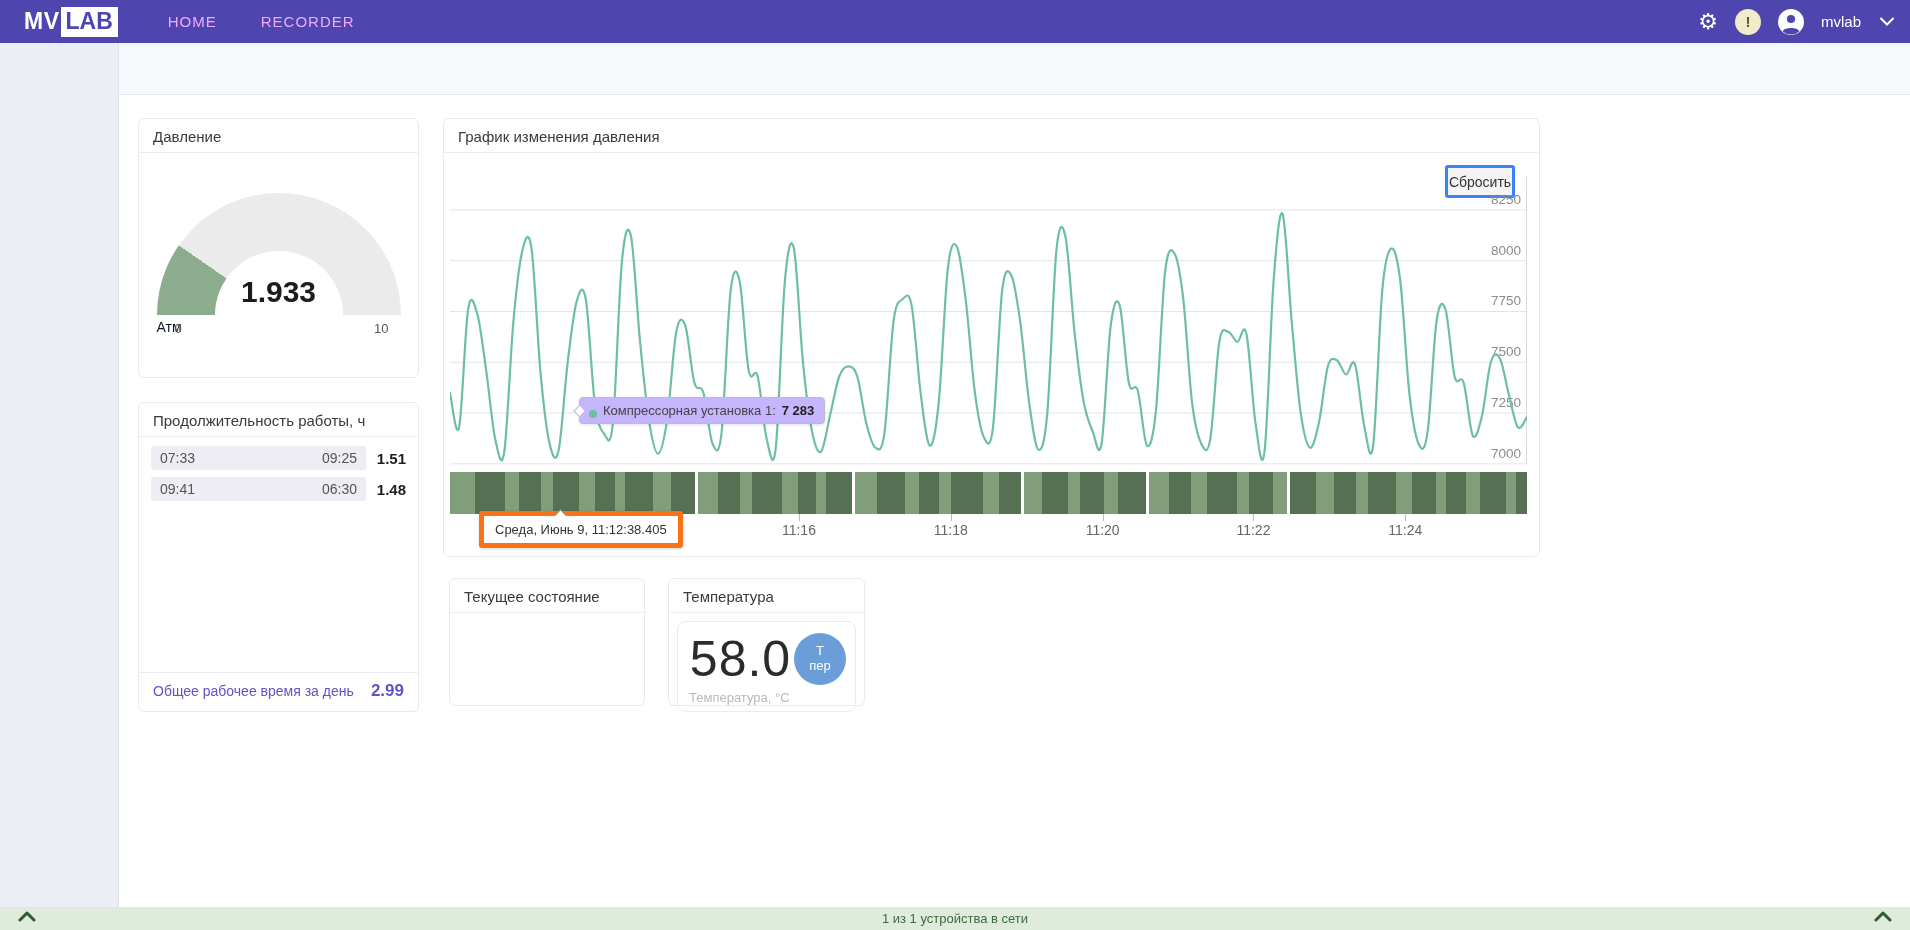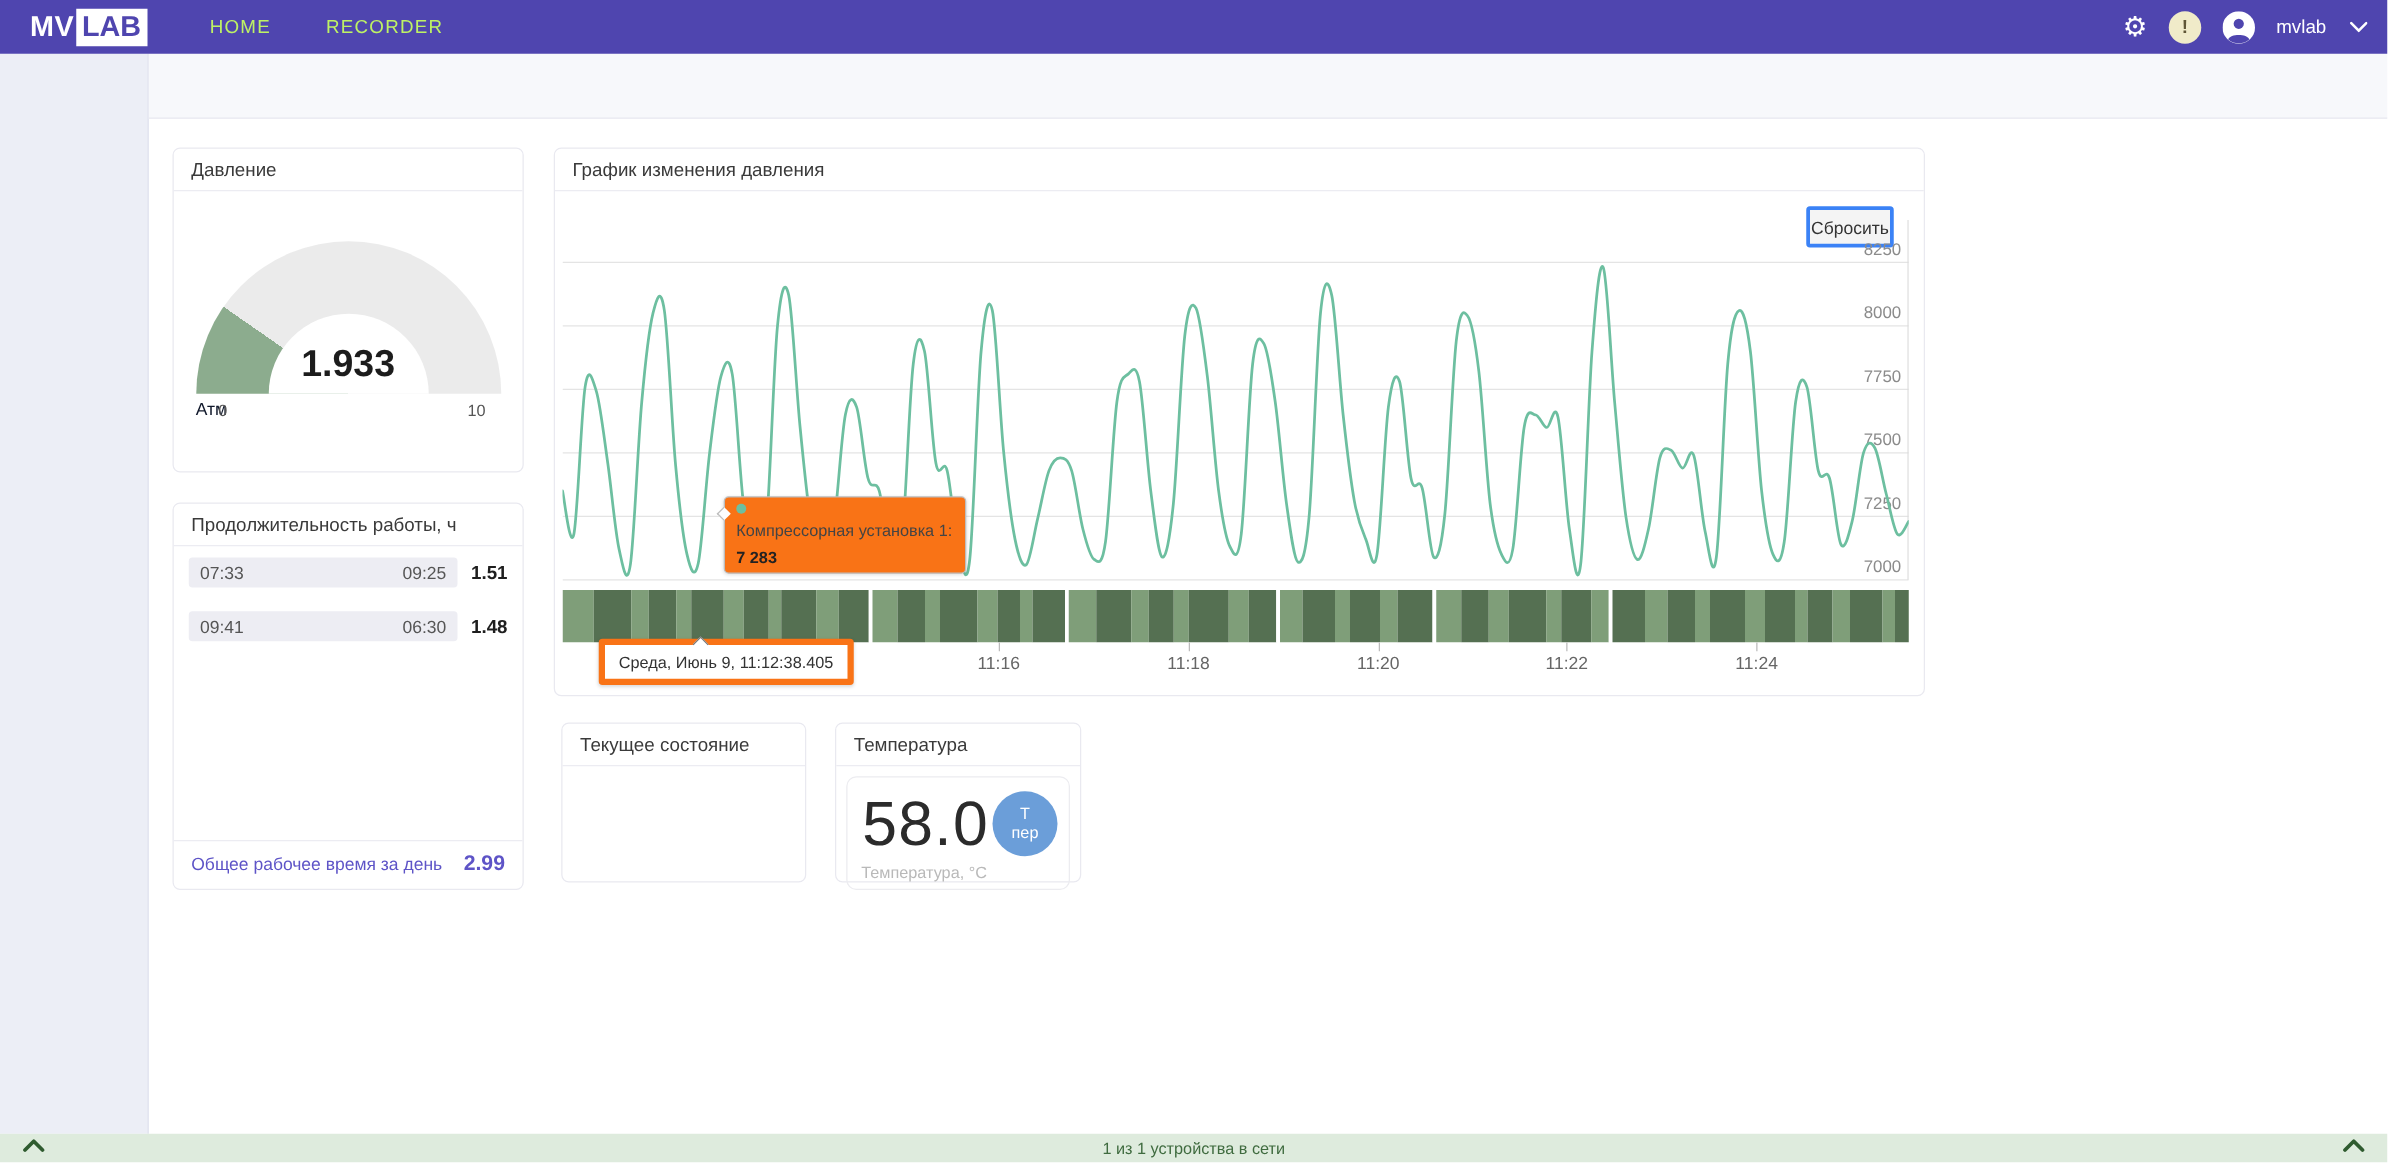--- a/index.html
+++ b/index.html
@@ -8,21 +8,21 @@
   #app { position:relative; width:1910px; height:930px; background:#fff; }
 
   
   .navbar { position:absolute; left:0; top:0; width:1910px; height:43px;
             background:#4f45af; display:flex; align-items:center; z-index:50; }
   .logo { display:flex; align-items:center; margin-left:24px; cursor:pointer; }
   .logo-mv { color:#fff; font-weight:700; font-size:23px; letter-spacing:.5px; }
   .logo-lab { color:#4f45af; font-weight:700; font-size:23px; background:#fff;
               padding:1px 5px 2px; margin-left:1px; }
   .nav-links { display:flex; gap:44px; margin-left:50px; }
-  .nav-link { color:#bef264; font-size:15px; letter-spacing:1px; cursor:pointer; }
+  .nav-link { color:#f0abfc; font-size:15px; letter-spacing:1px; cursor:pointer; }
   .nav-right { margin-left:auto; display:flex; align-items:center; gap:17px; padding-right:16px; }
   .gear { color:#fff; font-size:22px; line-height:1; cursor:pointer; }
   .warn-circle { width:26px; height:26px; border-radius:50%; background:#f0ebc9;
                  display:flex; align-items:center; justify-content:center;
                  color:#5f5636; font-weight:700; font-size:15px; cursor:pointer; }
   .user-circle { width:26px; height:26px; cursor:pointer; }
   .username { color:#fff; font-size:15px; }
   .nav-chevron { margin-left:2px; cursor:pointer; display:flex; }
 
   
@@ -45,21 +45,21 @@
                 border-radius:128px 128px 0 0; background:#fff; }
   .gauge-value { position:absolute; left:0; top:82px; width:244px; text-align:center;
                  font-size:30px; font-weight:700; color:#1c1c1c; }
   .gauge-unit { position:absolute; left:0; top:126px; width:244px; text-align:left;
                 font-size:14px; color:#0f172a; }
   .gauge-min { position:absolute; left:18px; top:128px; font-size:13px; color:#555; }
   .gauge-max { position:absolute; right:12px; top:128px; font-size:13px; color:#555; }
 
   
   #duration-card { left:138px; top:402px; width:281px; height:310px; }
-  .dur-rows { padding:9px 12px; display:flex; flex-direction:column; gap:19px; }
+  .dur-rows { padding:9px 12px; display:flex; flex-direction:column; gap:7px; }
   .dur-row { display:flex; align-items:center; gap:8px; }
   .dur-pill { flex:1; display:flex; justify-content:space-between; background:#ededf3;
               border-radius:3px; padding:4px 9px; font-size:14px; color:#555; }
   .dur-hours { font-size:15px; font-weight:700; color:#1e1e1e; min-width:32px; text-align:right; }
   .dur-footer { position:absolute; left:0; bottom:0; width:100%; border-top:1px solid #ececf2;
                 display:flex; justify-content:space-between; align-items:center;
                 padding:8px 14px 10px; }
   .dur-footer-label { color:#5e54c7; font-size:14px; }
   .dur-footer-value { color:#5e54c7; font-size:17px; font-weight:700; }
 
@@ -75,24 +75,24 @@
   .seg-d { background:#557052; height:100%; flex-shrink:0; }
   .seg-l { background:#7f9e79; height:100%; flex-shrink:0; }
   .seg-g { background:#ffffff; height:100%; flex-shrink:0; }
   .xlabels { position:absolute; left:6px; top:395px; width:1077px; height:30px; }
   .xlabel { position:absolute; transform:translateX(-50%); font-size:14px; color:#666;
             padding-top:8px; }
   .xlabel::before { content:""; position:absolute; left:50%; top:0; width:1px; height:7px;
                     background:#bbb; }
 
   
-  .series-tooltip { position:absolute; left:135px; top:278px; background:#f97316;
+  .series-tooltip { position:absolute; left:135px; top:278px; background:#c4b5fd;
                     border:1px solid #bdbdbd; border-radius:4px; padding:5px 10px 5px 9px;
-                    display:flex; align-items:flex-start; gap:6px; font-size:13px; color:#444;
-                    box-shadow:0 1px 3px rgba(0,0,0,.12); z-index:10; white-space:nowrap;flex-direction:column; }
+                    display:flex; align-items:flex-end; gap:6px; font-size:13px; color:#444;
+                    box-shadow:0 1px 3px rgba(0,0,0,.12); z-index:10; white-space:nowrap; }
   .series-tooltip .dot { width:8px; height:8px; border-radius:50%; background:#6dbfa0; }
   .series-tooltip .val { font-weight:700; color:#222; }
   .series-tooltip .arrow { position:absolute; left:-5px; top:9px; width:8px; height:8px;
                            background:#fdfdfd; border-left:1px solid #bdbdbd;
                            border-bottom:1px solid #bdbdbd; transform:rotate(45deg); }
   .date-tooltip { position:absolute; left:35px; top:392px; background:#fff;
                   border:5px solid #f97316; border-radius:3px; padding:6px 11px;
                   font-size:13px; color:#333; z-index:11; white-space:nowrap;
                   box-shadow:0 1px 3px rgba(0,0,0,.15); }
   .date-tooltip .arrow { position:absolute; left:72px; top:-5px; width:9px; height:9px;

